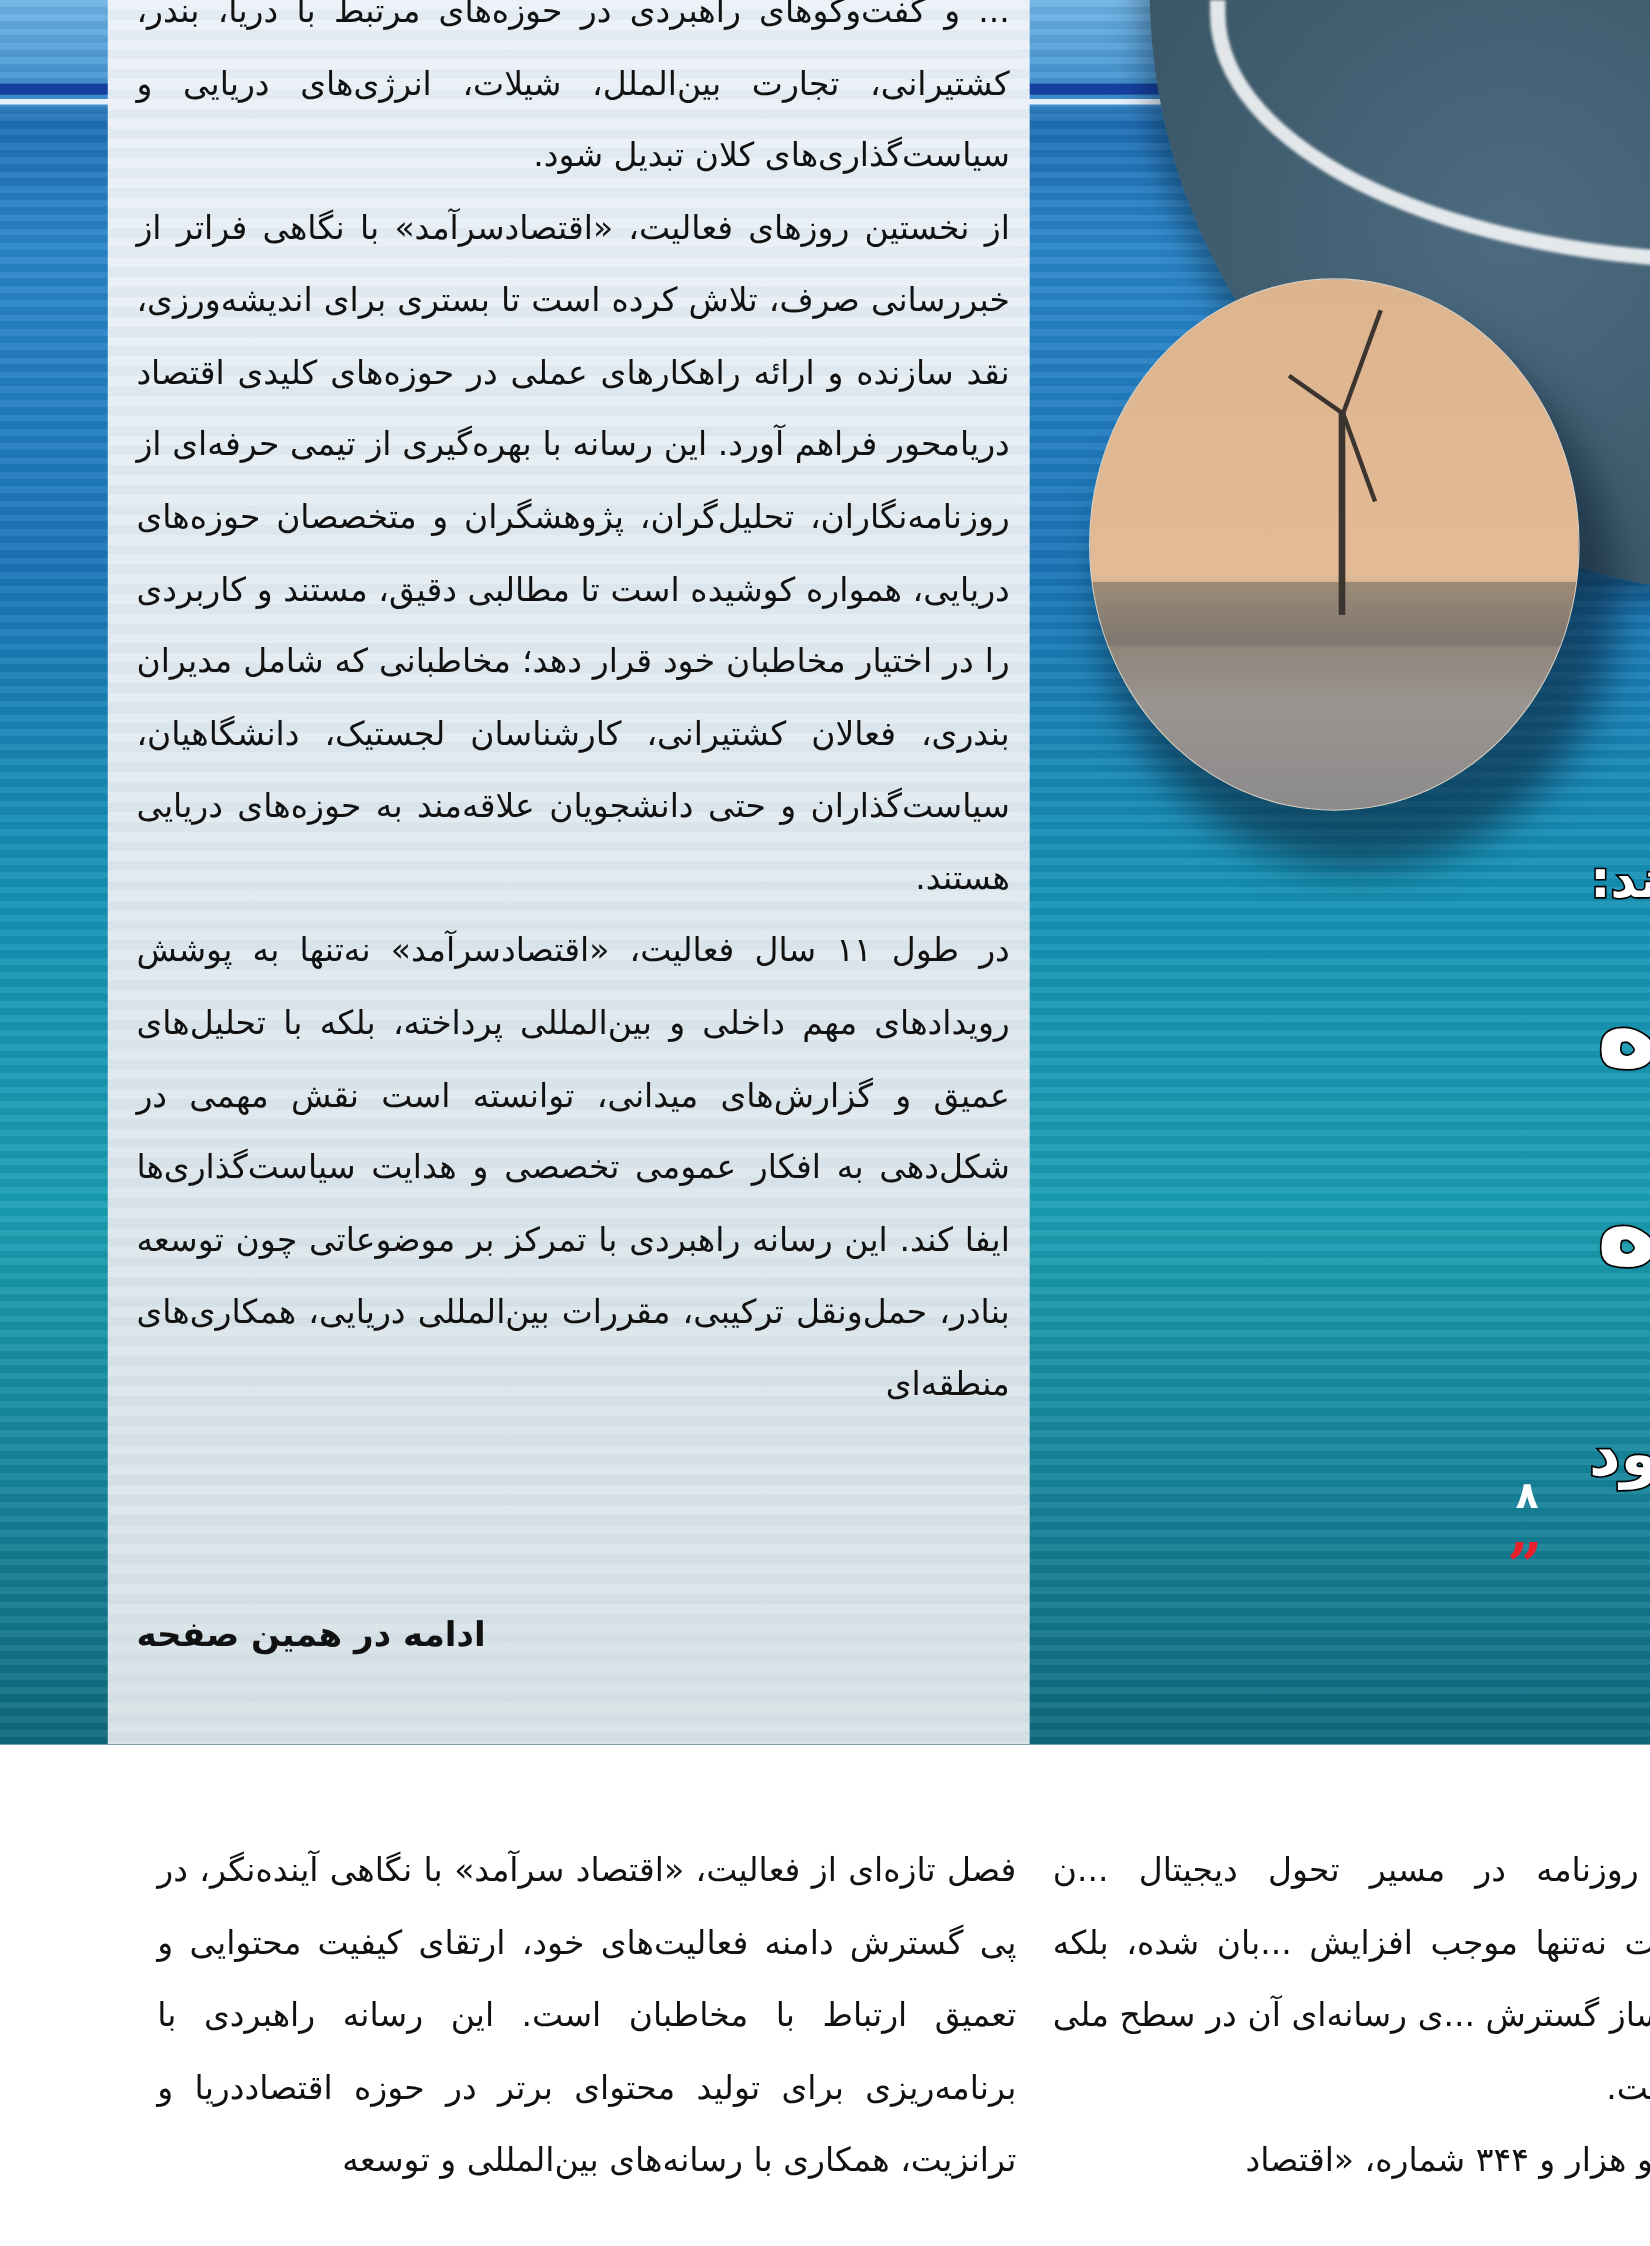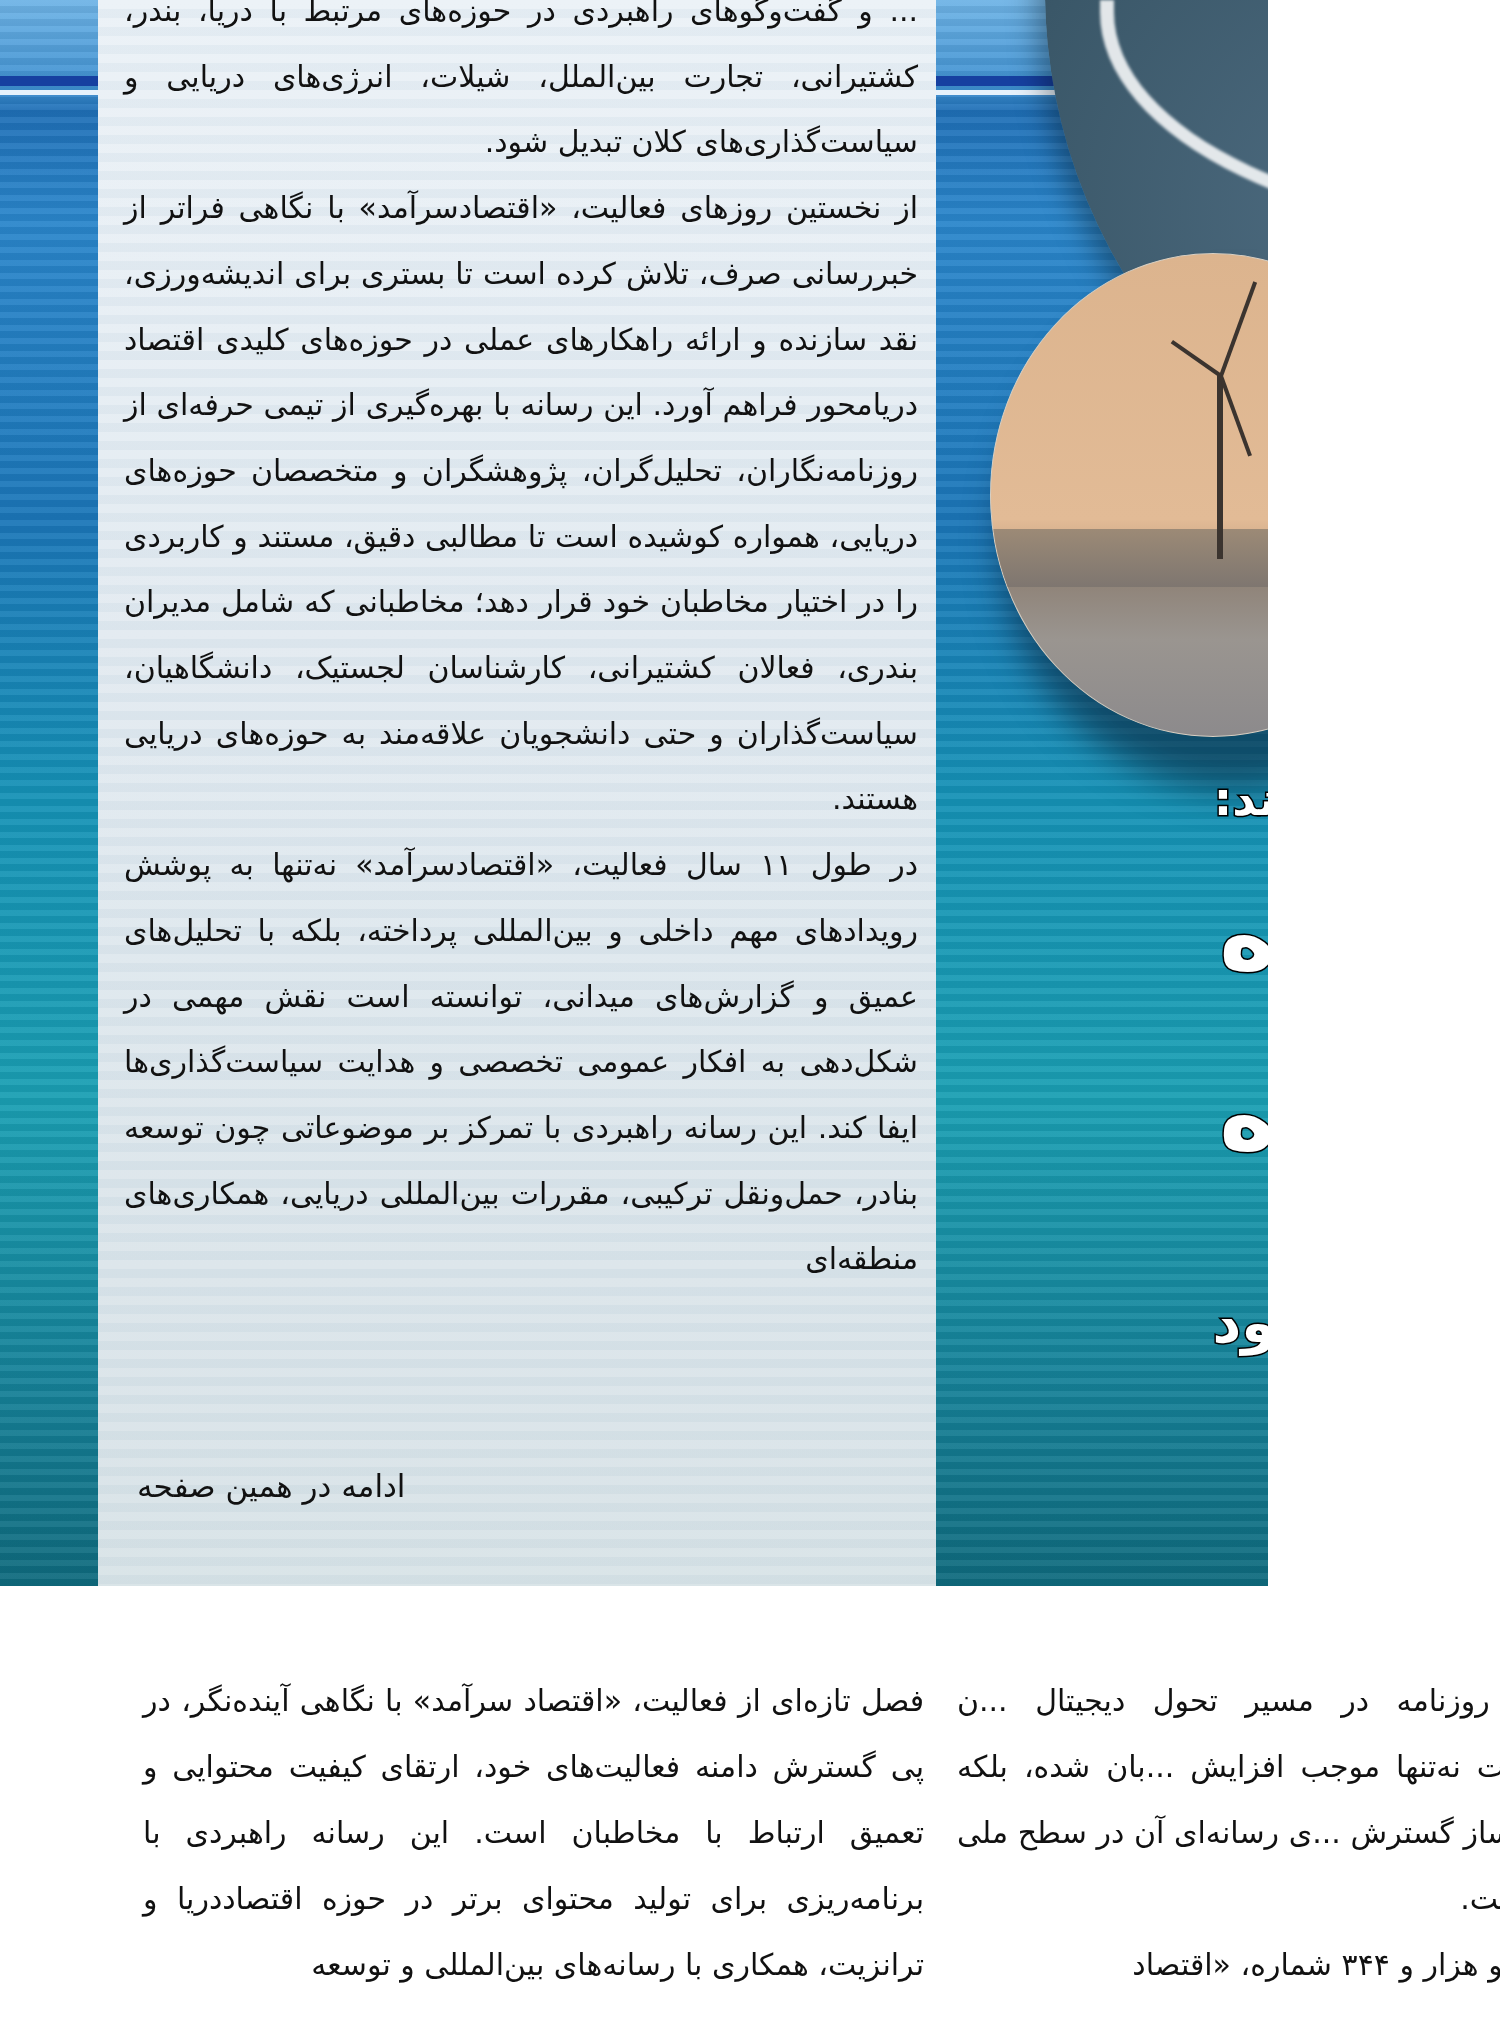--- a/index.html
+++ b/index.html
@@ -2,21 +2,21 @@
 <html><head>
 <meta charset="utf-8">
 <style>
   html, body { margin:0; padding:0; }
   body {
     width:1500px; height:2042px; overflow:hidden; position:relative;
     background:#ffffff;
     font-family:"DejaVu Sans", sans-serif;
   }
   .hero {
-    position:absolute; left:0; top:0; width:1268px; height:1586px; overflow:hidden;
+    position:absolute; left:0; top:0; width:1500px; height:1586px; overflow:hidden;
     background:
       repeating-linear-gradient(180deg, rgba(255,255,255,0.06) 0 6px, rgba(0,0,0,0.05) 6px 13px),
       linear-gradient(180deg, #6fb4e6 0px, #3d8fd0 90px, #1f6fb6 110px, #2a86cb 220px, #1b76b8 520px, #1592b6 800px, #1a9fb3 1100px, #157f96 1400px, #0f6a7d 1586px);
   }
   .horizon {
     position:absolute; left:0; top:76px; width:1500px; height:10px;
     background:#1640a0;
   }
   .horizon2 {
     position:absolute; left:0; top:90px; width:1500px; height:5px;
@@ -66,23 +66,22 @@
   }
   .panel-text {
     position:absolute; left:26px; top:-22px; width:794px;
     direction:rtl; text-align:justify; text-align-last:right;
     font-family:"DejaVu Sans", sans-serif;
     font-size:30px; line-height:65.7px; color:#111;
   }
   .panel-text p { margin:0; }
   .continue {
     position:absolute; left:26px; top:1468px;
-    direction:rtl; font-weight:normal; font-size:31px; color:#111;
+    direction:rtl; font-weight:bold; font-size:31px; color:#111;
     font-family:"DejaVu Sans", sans-serif;
-    margin-left:13px;
   }
   .hl {
     position:absolute; right:-8px; direction:rtl;
     font-family:"DejaVu Sans", sans-serif; font-weight:bold;
     color:#fff;
     -webkit-text-stroke:3px #000; paint-order:stroke fill;
     text-shadow:0 0 2px #000;
     white-space:nowrap;
   }
   .hl-1 { top:772px; font-size:46px; }

